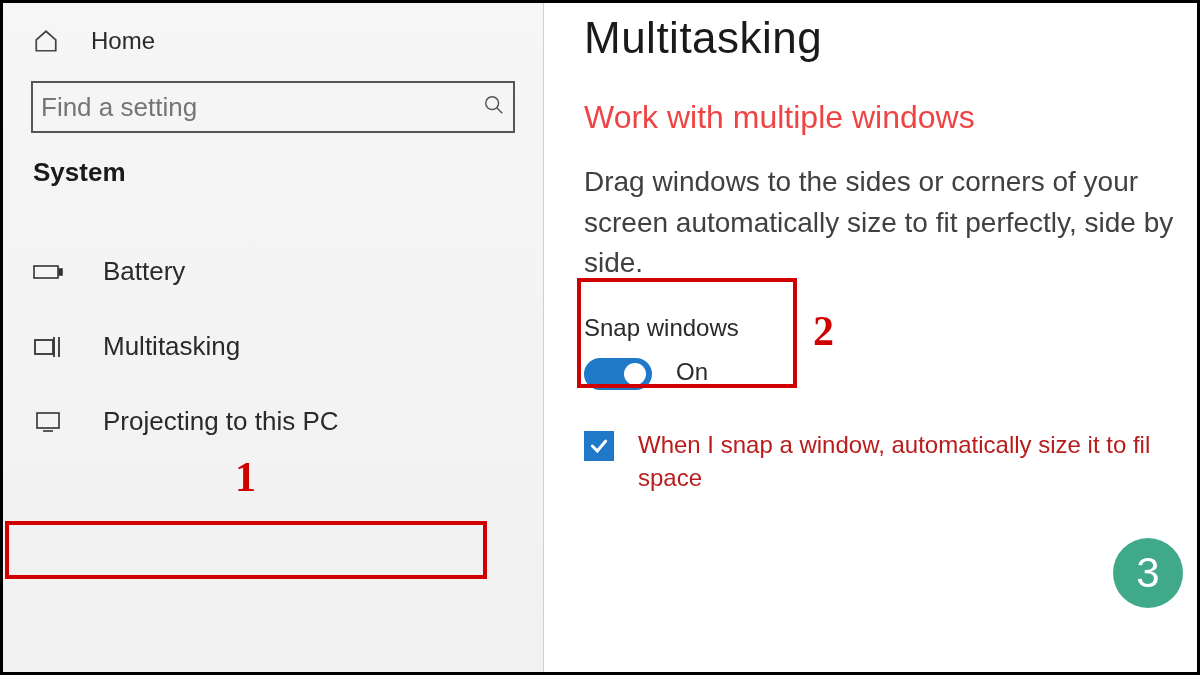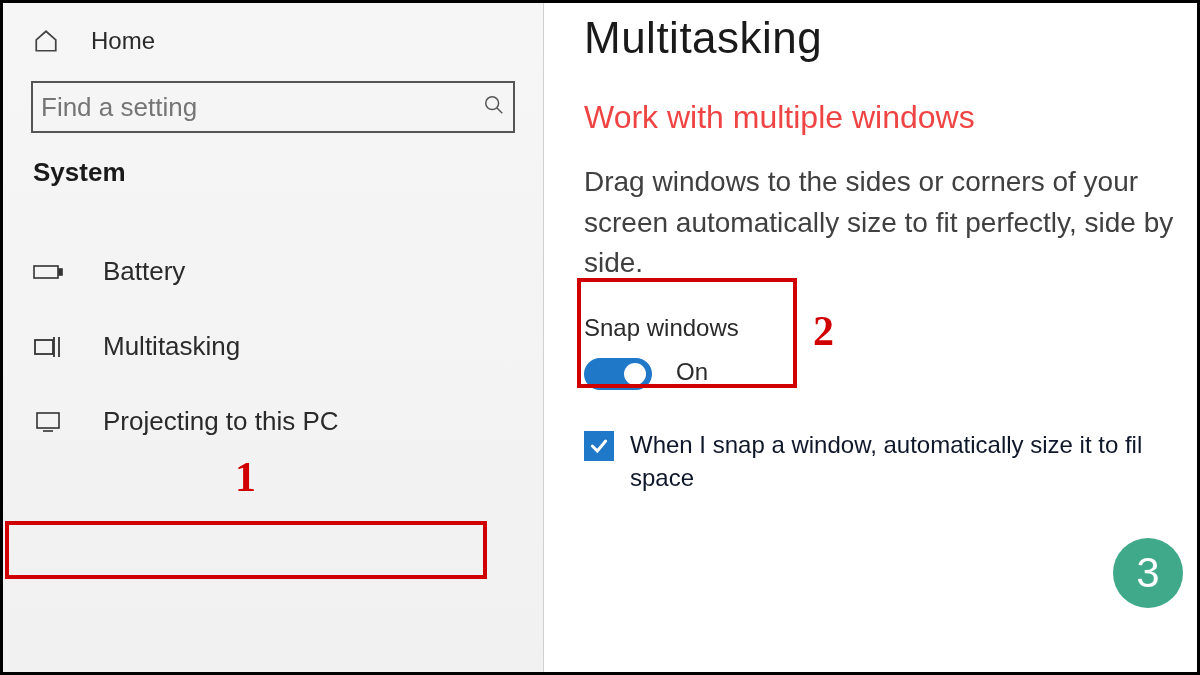--- a/index.html
+++ b/index.html
@@ -113,23 +113,23 @@
   .toggle::after {
     content: ""; position: absolute;
     width: 22px; height: 22px; background:#fff; border-radius:50%;
     top:5px; right:6px;
   }
   .toggle-state { font-size: 24px; color:#2a2a2a; }
   .checkbox-list { margin-top: 34px; }
   .check-row {
     display: flex;
     align-items: flex-start;
-    gap: 16px;
+    gap: 24px;
     font-size: 24px;
-    color: #0f172a;
+    color: #b91c1c;
     margin-bottom: 18px;
     line-height: 1.4;
   }
   .cb {
     width: 30px; height: 30px; flex-shrink:0;
     border: 2.5px solid #222;
     display:flex;align-items:center;justify-content:center;
     margin-top: 3px;
   }
   .cb.checked { background:#1f78c8; border-color:#1f78c8; }

